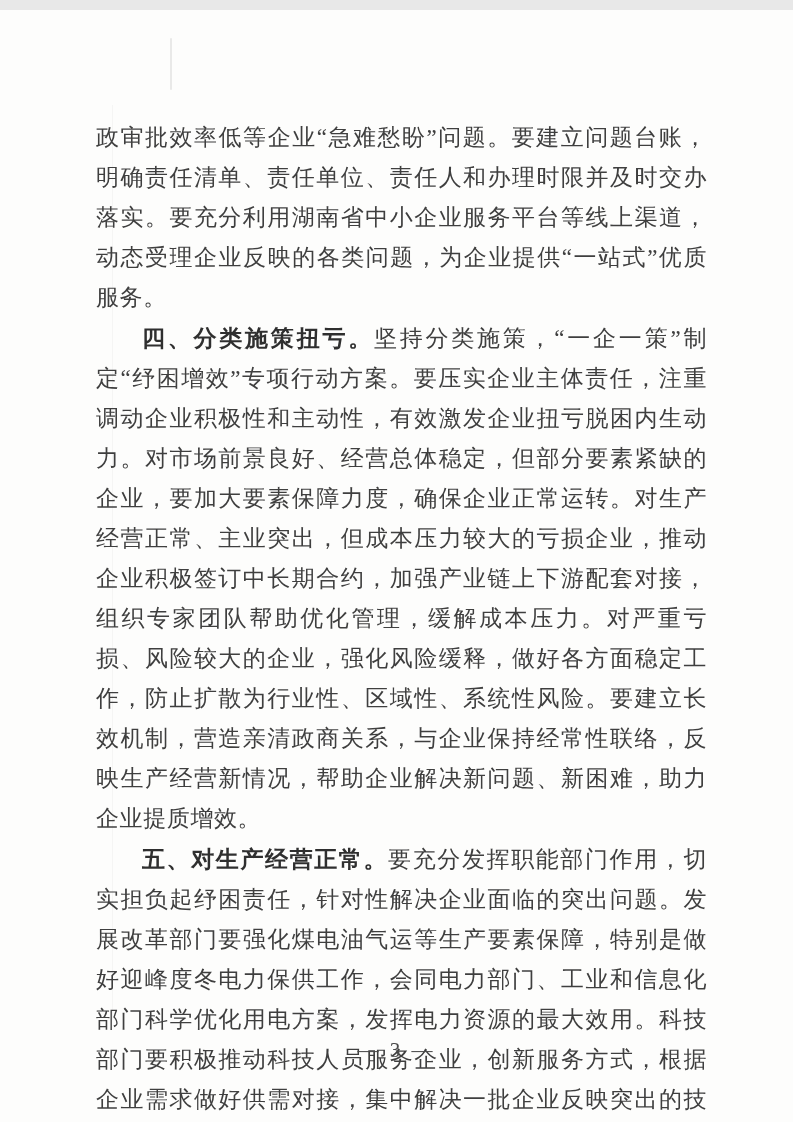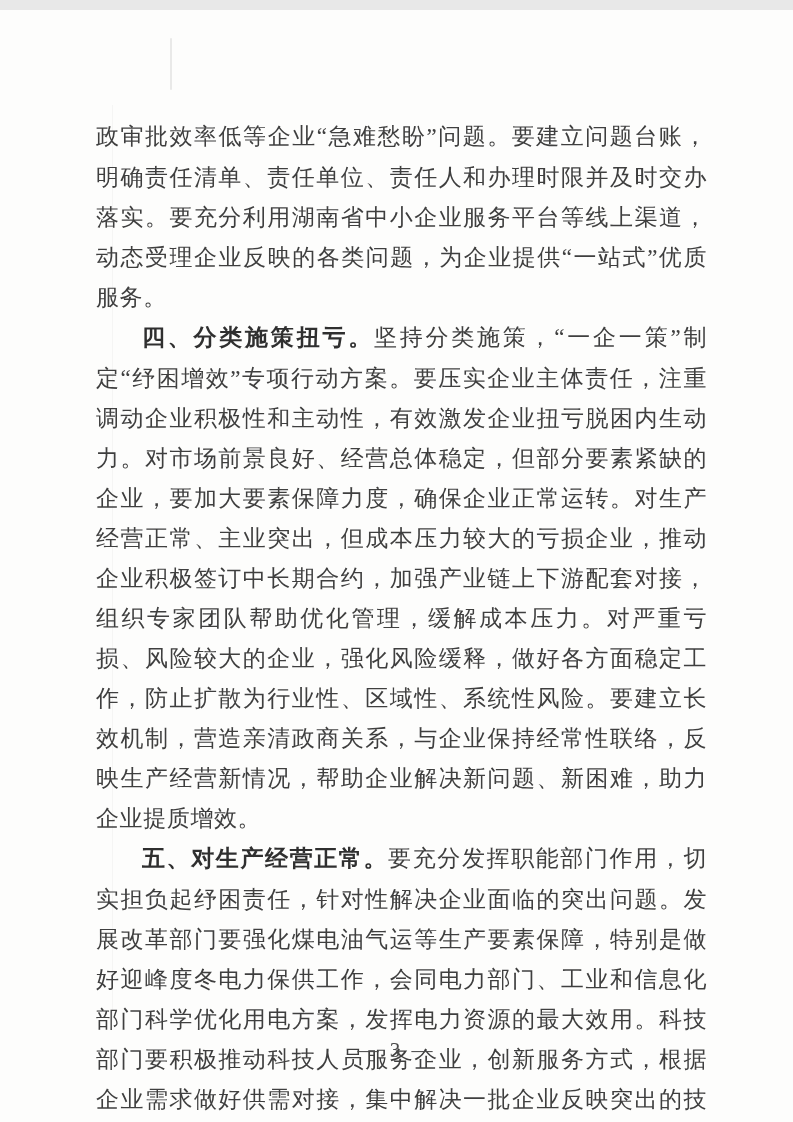--- a/index.html
+++ b/index.html
@@ -50,21 +50,21 @@
     margin: 0;
     text-indent: 2em;
   }
   .para.continuation {
     text-indent: 0;
   }
   .para-heading {
     font-weight: bold;
     color: #2f2f2f;
     
-    font-family: Liberation Mono, monospace;
+    font-family: Liberation Sans, sans-serif;
   }
   .page-number {
     position: absolute;
     left: 0;
     top: 1028px;
     width: 793px;
     text-align: center;
     font-size: 21px;
     letter-spacing: 3px;
     color: #4b4b4b;

